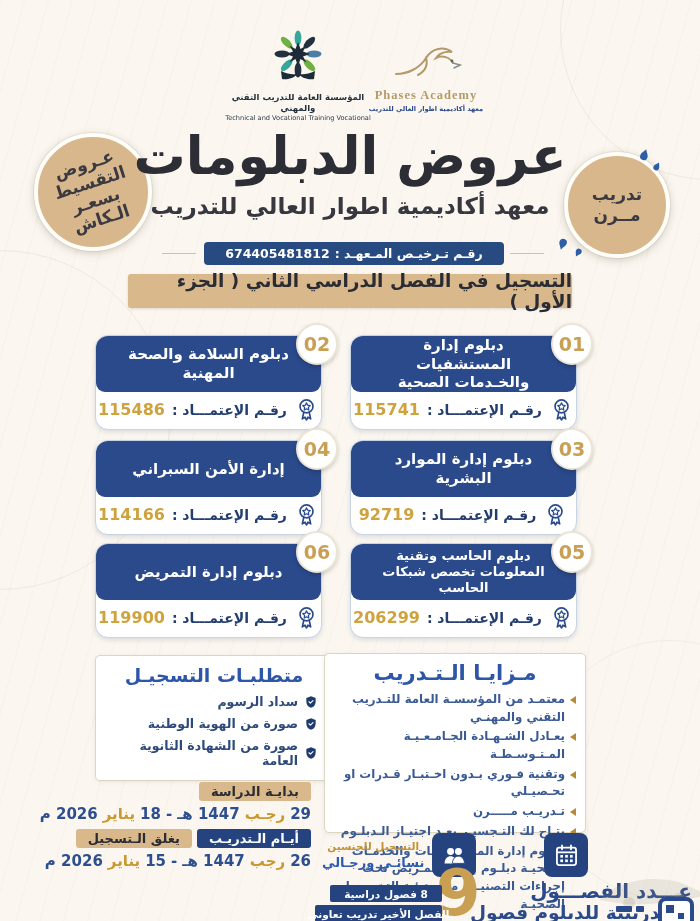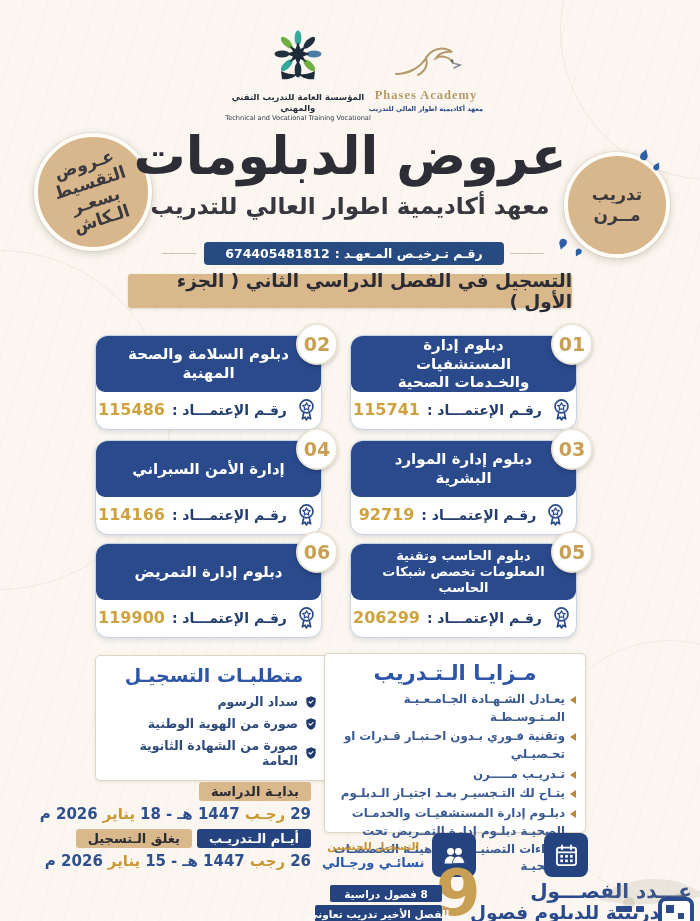--- a/index.html
+++ b/index.html
@@ -337,20 +337,24 @@
         <span>صورة من الشهادة الثانوية العامة</span>
       </div>
     </div>
   </div>
 
   <div class="panel adv">
     <div class="panel-title">مـزايـا الـتـدريب</div>
     <div class="adv-items">
       <div class="adv-item">
           <span class="adv-bullet"></span>
+          <span>معتمـد من المؤسسـة العامة للتـدريب التقني والمهنـي</span>
+        </div>
+      <div class="adv-item">
+          <span class="adv-bullet"></span>
           <span>يعـادل الشـهـادة الجـامـعـيـة المـتـوسـطـة</span>
         </div>
       <div class="adv-item">
           <span class="adv-bullet"></span>
           <span>وتقنية فـوري بـدون اخـتبـار قـدرات او تحـصيـلي</span>
         </div>
       <div class="adv-item">
           <span class="adv-bullet"></span>
           <span>تـدريـب مـــــرن</span>
         </div>

